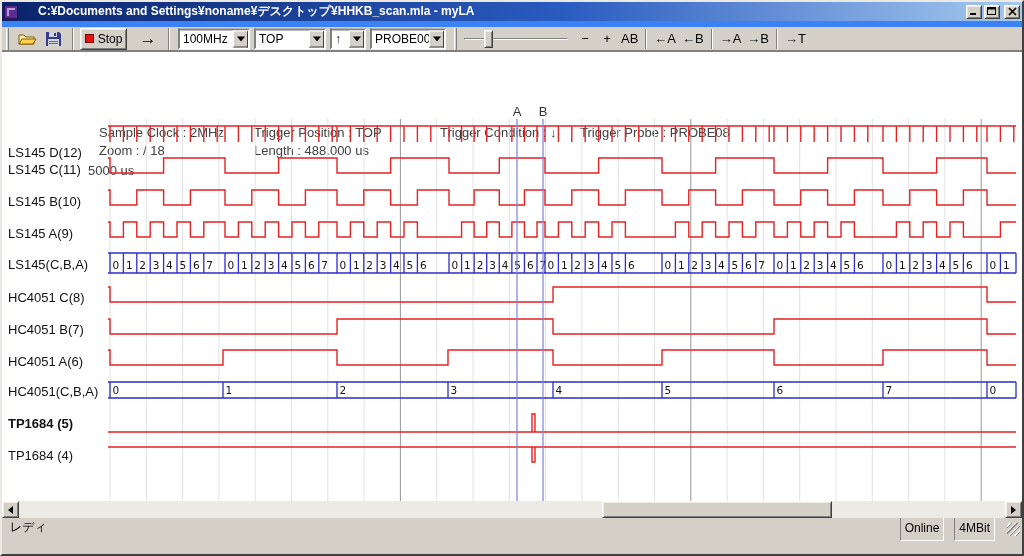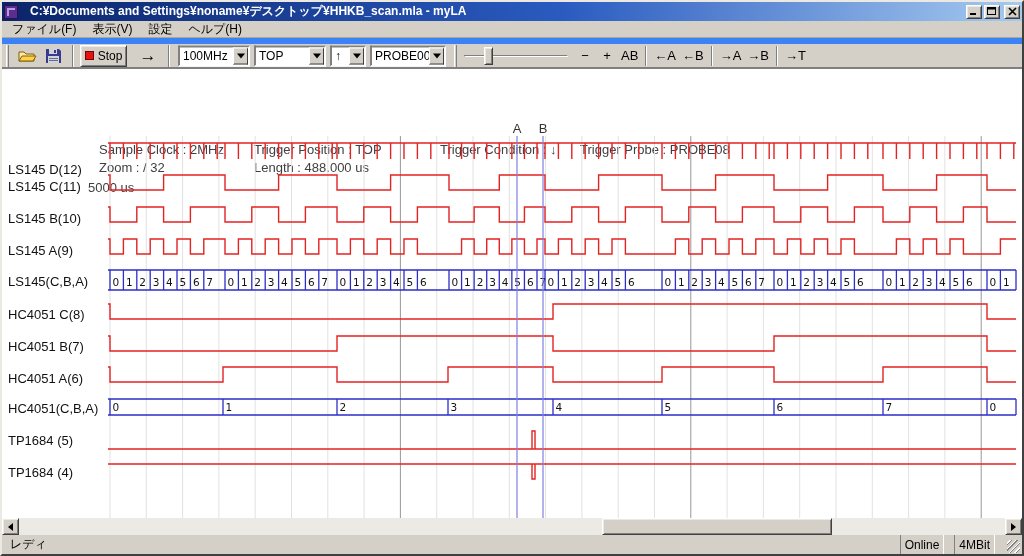--- a/index.html
+++ b/index.html
@@ -7,21 +7,21 @@
   .window{
     position:relative;width:1024px;height:556px;
     background:#d4d0c8;
     border:2px solid;border-color:#ece9e2 #404040 #404040 #ece9e2;
     font-family:"Liberation Sans","DejaVu Sans",sans-serif;
     overflow:hidden;
   }
   
   .titlebar{height:19px;background:linear-gradient(to right,#0a246a,#2a5bc0 55%,#a6caf0);
     display:flex;align-items:center;padding:0 2px;color:#fff;}
-  .titlebar .title{flex:1;font-size:12px;font-weight:bold;white-space:nowrap;overflow:hidden;margin-left:12px;letter-spacing:0;}
+  .titlebar .title{flex:1;font-size:12px;font-weight:bold;white-space:nowrap;overflow:hidden;margin-left:20px;letter-spacing:0;}
   .app-icon{width:14px;height:14px;background:#5a2d8e;border:1px solid #2a1050;position:relative;flex:none;}
   .app-icon:before{content:"";position:absolute;left:2px;top:2px;right:2px;bottom:2px;
     background:linear-gradient(#b89ae0 2px,transparent 2px),linear-gradient(90deg,#b89ae0 2px,transparent 2px);}
   .winbtn{width:16px;height:14px;background:#d4d0c8;border:1px solid;border-color:#fff #404040 #404040 #fff;
     box-shadow:inset 1px 1px 0 #ece9e2,inset -1px -1px 0 #808080;
     margin-left:2px;position:relative;flex:none;display:flex;align-items:center;justify-content:center;}
   .winbtn svg{display:block;}
   
   .menubar{height:17px;display:flex;align-items:center;padding-left:2px;font-size:12px;border-bottom:1px solid #aca899;}
   .menu-item{padding:1px 8px;white-space:nowrap;}
@@ -89,26 +89,20 @@
           <rect x="0.5" y="0.5" width="8" height="2" fill="#000"></rect>
         </svg>
     </div>
     <div class="winbtn" style="margin-left:4px">
       <svg width="9" height="9">
           <path d="M1 1 L8 8 M8 1 L1 8" stroke="#000" stroke-width="1.6"></path>
         </svg>
     </div>
   </div>
 
-  <div class="menubar">
-      <div class="menu-item">ファイル(F)</div>
-      <div class="menu-item">表示(V)</div>
-      <div class="menu-item">設定</div>
-      <div class="menu-item">ヘルプ(H)</div>
-    </div>
 
   <div class="toolbar">
     <div class="gripper" style="left:4px"></div>
 
     <div class="tb-icon-btn" style="left:13px">
       <svg width="19" height="14">
         <path d="M1 3 L6 3 L8 5 L16 5 L16 12 L1 12 Z" fill="#ffe9a8" stroke="#806000"></path>
         <path d="M4 7 L18 7 L15 12 L1 12 Z" fill="#ffd24d" stroke="#806000"></path>
       </svg>
     </div>
@@ -173,35 +167,35 @@
         <div class="tb-sep"></div>
         <div class="tb-flat">→T</div>
       </div>
   </div>
 
   <div class="client">
     <span class="abs" style="left:97px;top:73px">Sample Clock : 2MHz</span>
     <span class="abs" style="left:252px;top:73px">Trigger Position : TOP</span>
     <span class="abs" style="left:438px;top:73px">Trigger Condition : ↓</span>
     <span class="abs" style="left:578px;top:73px">Trigger Probe : PROBE08</span>
-    <span class="abs" style="left:97px;top:91px">Zoom : /  32</span>
+    <span class="abs" style="left:97px;top:91px">Zoom : /  18</span>
     <span class="abs" style="left:252px;top:91px">Length : 488.000 us</span>
     <span class="abs" style="left:86px;top:111px">5000 us</span>
 
     <div>
         <div class="sig-label" style="top: 93px;">LS145 D(12)</div>
         <div class="sig-label" style="top: 110px;">LS145 C(11)</div>
         <div class="sig-label" style="top: 142px;">LS145 B(10)</div>
         <div class="sig-label" style="top: 174px;">LS145 A(9)</div>
         <div class="sig-label" style="top: 205px;">LS145(C,B,A)</div>
         <div class="sig-label" style="top: 238px;">HC4051 C(8)</div>
         <div class="sig-label" style="top: 270px;">HC4051 B(7)</div>
         <div class="sig-label" style="top: 302px;">HC4051 A(6)</div>
         <div class="sig-label" style="top: 332px;">HC4051(C,B,A)</div>
-        <div class="sig-label" style="top: 364px;">TP1684 (5)</div>
+        <div class="sig-label" style="top: 364px; font-weight: bold;">TP1684 (5)</div>
         <div class="sig-label" style="top: 396px;">TP1684 (4)</div>
       </div>
 
     <svg id="wave-svg" width="1020" height="450" viewBox="2 67 1020 450">
         <line x1="110" y1="134" x2="110" y2="517" stroke="#e2e2e2" stroke-width="1"></line>
         <line x1="146.3" y1="134" x2="146.3" y2="517" stroke="#e2e2e2" stroke-width="1"></line>
         <line x1="182.6" y1="134" x2="182.6" y2="517" stroke="#e2e2e2" stroke-width="1"></line>
         <line x1="218.89999999999998" y1="134" x2="218.89999999999998" y2="517" stroke="#e2e2e2" stroke-width="1"></line>
         <line x1="255.2" y1="134" x2="255.2" y2="517" stroke="#e2e2e2" stroke-width="1"></line>
         <line x1="291.5" y1="134" x2="291.5" y2="517" stroke="#e2e2e2" stroke-width="1"></line>

